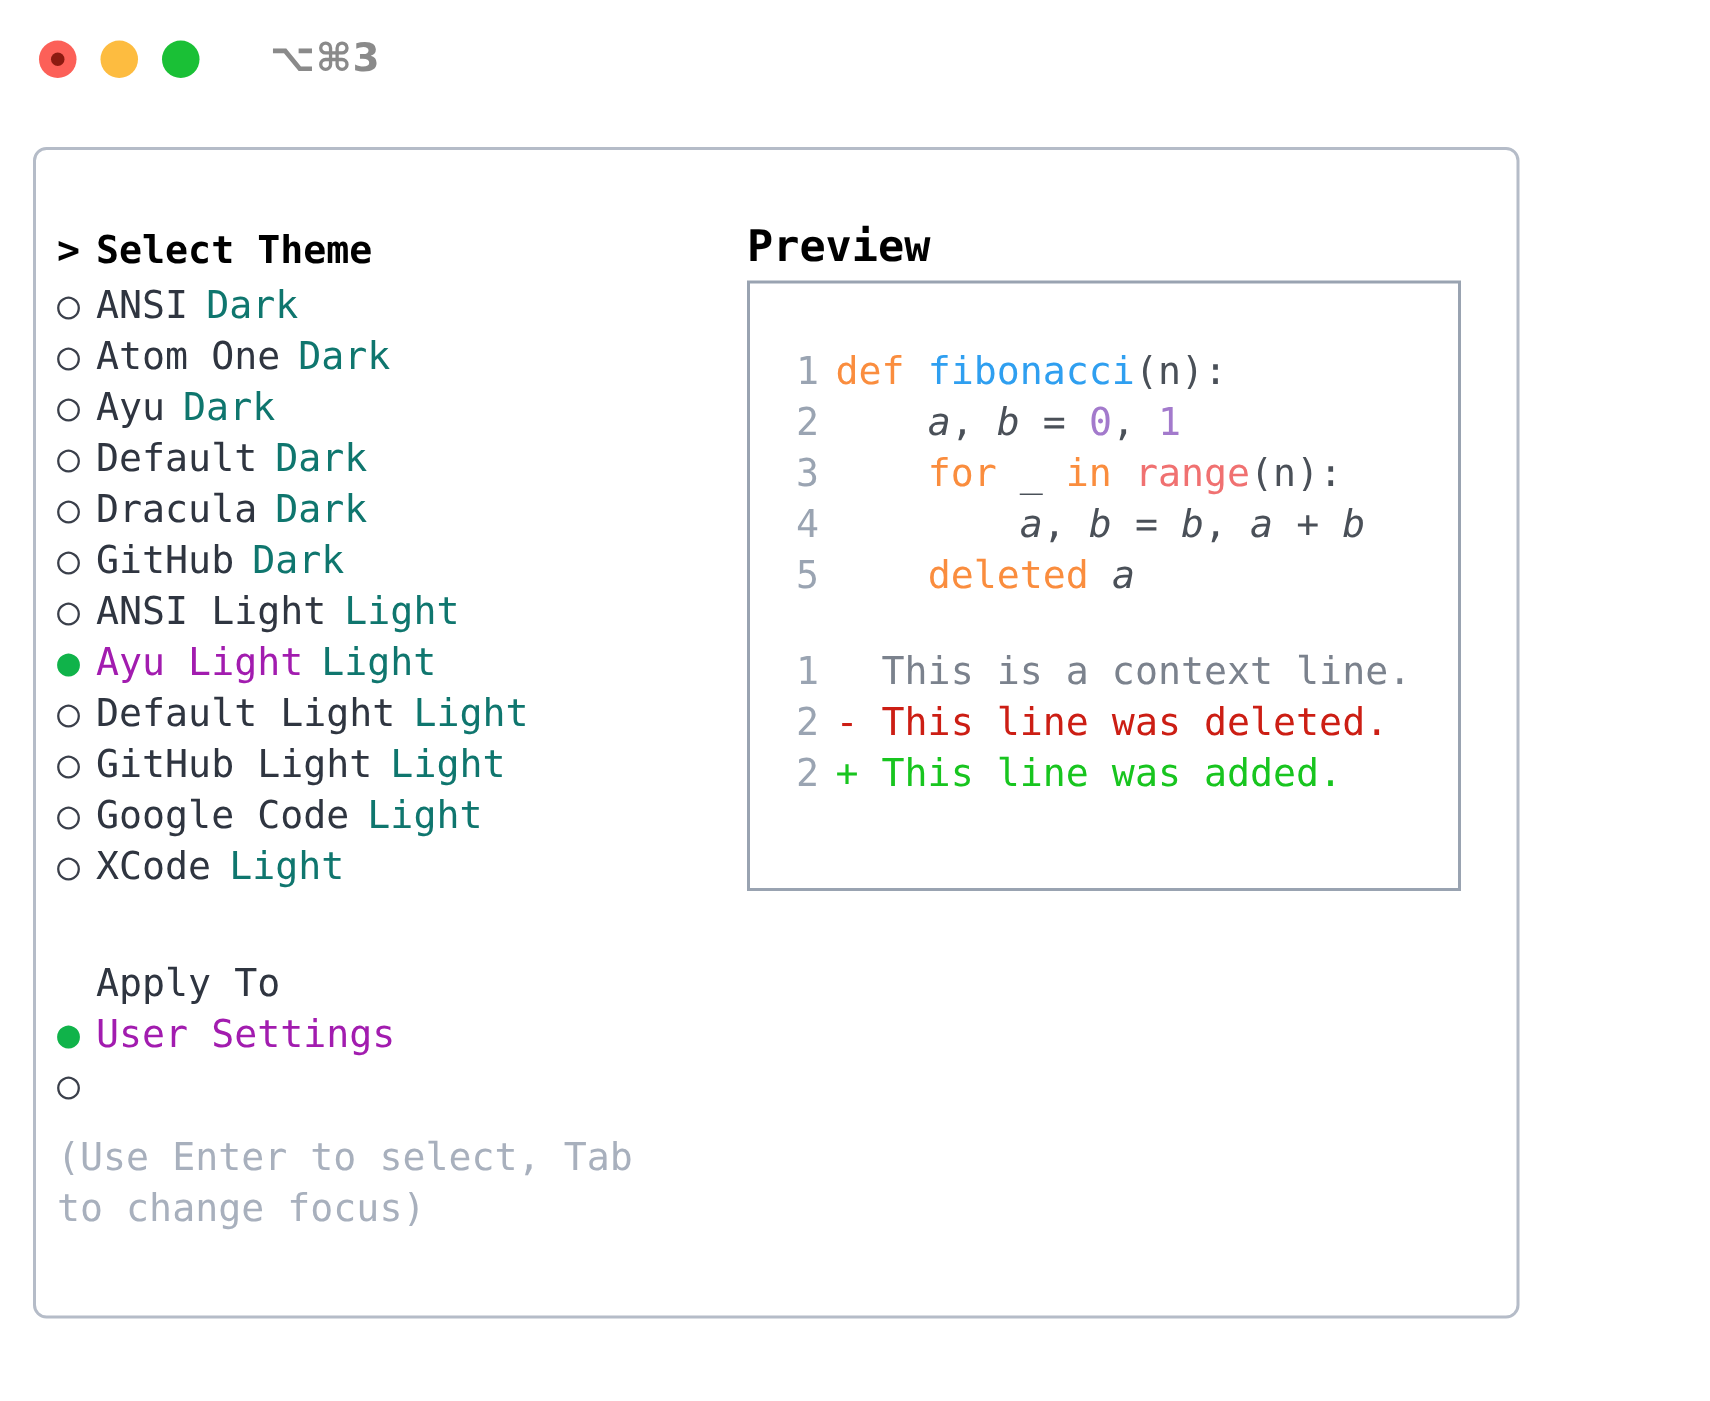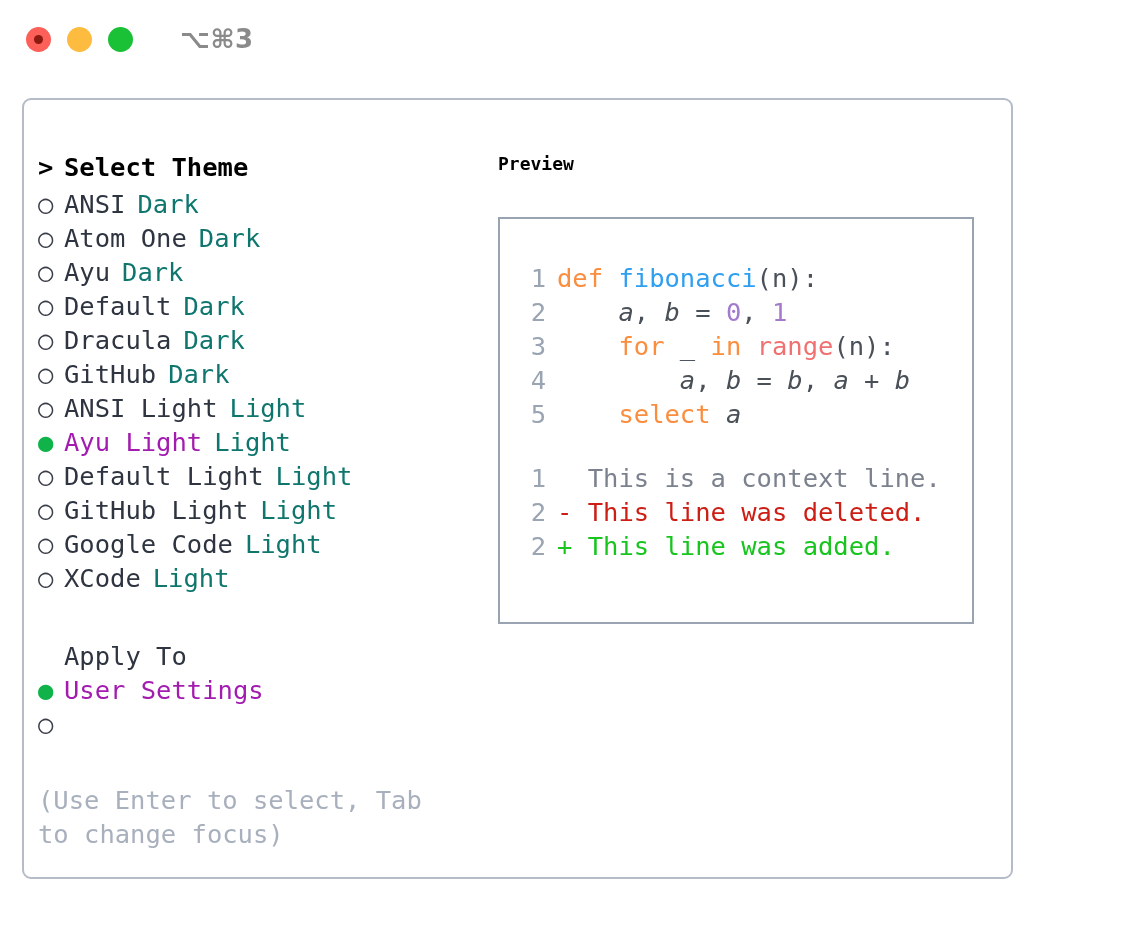--- a/index.html
+++ b/index.html
@@ -134,42 +134,42 @@
     margin-left: 12px;
   }
 
   .row-plain {
     color: #2f3540;
   }
 
   .section-gap { height: 44px; }
 
   .hint {
-    margin-top: 42px;
+    margin-top: 14px;
     width: 400px;
     color: #a8b0bd;
     font-size: 25.5px;
     line-height: 34px;
     white-space: normal;
     word-spacing: 0px;
   }
 
   
   .right-col {
     flex: 1;
     padding: 47px 0 0 14px;
     box-sizing: border-box;
   }
 
   .preview-title {
-    font-size: 18px;
+    font-size: 29px;
     line-height: 34px;
     font-weight: bold;
     color: #000000;
-    margin-bottom: 36px;
+    margin-bottom: 6px;
   }
 
   .code-box {
     width: 476px;
     height: 407px;
     border: 2px solid #99a3b1;
     box-sizing: border-box;
     padding: 42px 0 0 16px;
     background: #ffffff;
   }
@@ -261,21 +261,21 @@
 
       <div class="right-col">
         <div class="preview-title">Preview</div>
 
         <div class="code-box">
           <div id="code-lines">
               <div class="code-line"><span class="lineno">1</span><span class="code-text"><span class="tok-kw">def </span><span class="tok-fn">fibonacci</span><span class="tok-plain">(n):</span></span></div>
               <div class="code-line"><span class="lineno">2</span><span class="code-text"><span class="tok-plain">    </span><span class="tok-var">a</span><span class="tok-plain">, </span><span class="tok-var">b</span><span class="tok-plain"> = </span><span class="tok-num">0</span><span class="tok-plain">, </span><span class="tok-num">1</span></span></div>
               <div class="code-line"><span class="lineno">3</span><span class="code-text"><span class="tok-plain">    </span><span class="tok-kw">for</span><span class="tok-plain"> _ </span><span class="tok-kw">in</span><span class="tok-plain"> </span><span class="tok-call">range</span><span class="tok-plain">(n):</span></span></div>
               <div class="code-line"><span class="lineno">4</span><span class="code-text"><span class="tok-plain">        </span><span class="tok-var">a</span><span class="tok-plain">, </span><span class="tok-var">b</span><span class="tok-plain"> = </span><span class="tok-var">b</span><span class="tok-plain">, </span><span class="tok-var">a</span><span class="tok-plain"> + </span><span class="tok-var">b</span></span></div>
-              <div class="code-line"><span class="lineno">5</span><span class="code-text"><span class="tok-plain">    </span><span class="tok-kw">select</span><span class="tok-plain"> </span><span class="tok-var">a</span></span></div>
+              <div class="code-line"><span class="lineno">5</span><span class="code-text"><span class="tok-plain">    </span><span class="tok-kw">deleted</span><span class="tok-plain"> </span><span class="tok-var">a</span></span></div>
             </div>
           <div class="blank-line"></div>
           <div id="diff-lines">
               <div class="code-line"><span class="lineno">1</span><span class="diff-ctx"><span> </span><span> This is a context line.</span></span></div>
               <div class="code-line"><span class="lineno">2</span><span class="diff-del"><span>-</span><span> This line was deleted.</span></span></div>
               <div class="code-line"><span class="lineno">2</span><span class="diff-add"><span>+</span><span> This line was added.</span></span></div>
             </div>
         </div>
       </div>
 

